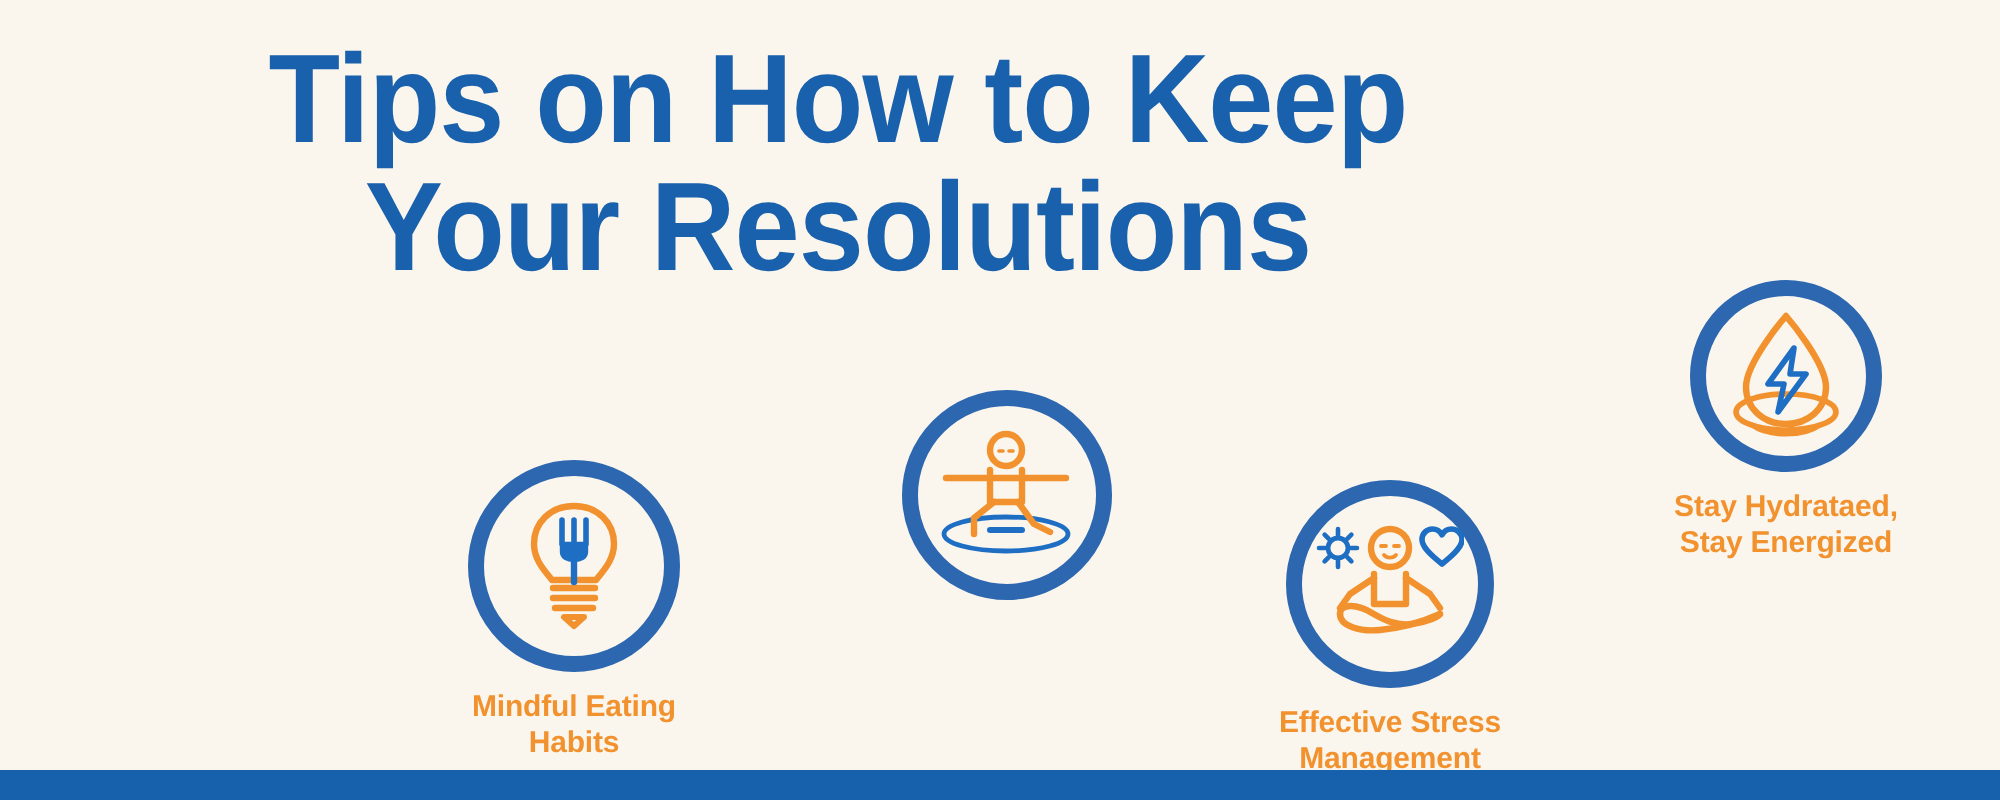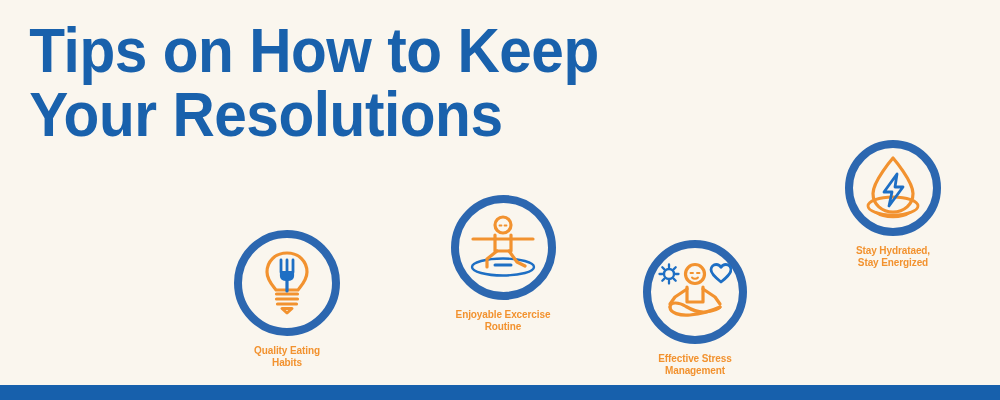--- a/index.html
+++ b/index.html
@@ -19,20 +19,21 @@
     background: #FAF6EE;
     overflow: hidden;
   }
 
   
   #title-block {
     position: absolute;
     left: 0;
     top: 22px;
     width: 838px;
+    text-align: center;
     line-height: 0.92;
   }
   .title-line {
     display: block;
     color: #1961AC;
     font-family: "Liberation Sans", sans-serif;
     font-weight: bold;
     font-size: 63px;
     letter-spacing: -0.5px;
     transform: scaleX(0.93);
@@ -57,21 +58,21 @@
     display: flex;
     align-items: center;
     justify-content: center;
   }
   .tip-circle svg { display: block; }
   .tip-label {
     margin-top: 9px;
     color: #F2922F;
     font-family: "Liberation Sans", sans-serif;
     font-weight: bold;
-    font-size: 10px;
+    font-size: 15px;
     line-height: 1.22;
     letter-spacing: -0.1px;
     white-space: pre-line;
   }
 
   
   #tip-1 { left: 19px;  top: 142px; }
   #tip-1 .tip-circle { width: 112px; height: 112px; }
 
   #tip-2 { left: 187px; top: 230px; }
@@ -122,21 +123,21 @@
 
         <path d="M22 59.5 L32 59.5 L27 64 Z" fill="none" stroke="#F2922F" stroke-width="3" stroke-linejoin="round"></path>
 
         <path d="M21 11 L21 23 M27 11 L27 23 M33 11 L33 23" fill="none" stroke="#1E6FC4" stroke-width="2.8" stroke-linecap="round"></path>
 
         <path d="M21 23 L33 23 L33 27 C33 29.5, 30.5 31, 27 31 C23.5 31, 21 29.5, 21 27 Z" fill="#1E6FC4" stroke="#1E6FC4" stroke-width="2.2" stroke-linejoin="round"></path>
 
         <path d="M27 31 L27 42" fill="none" stroke="#1E6FC4" stroke-width="3.2" stroke-linecap="round"></path>
       </svg>
     </div>
-    <div class="tip-label">Quality Eating
+    <div class="tip-label">Mindful Eating
 Habits</div>
   </div>
 
   <div class="tip" id="tip-3">
     <div class="tip-circle">
       <svg width="76" height="66" viewBox="0 0 76 66">
 
         <ellipse cx="38" cy="52" rx="31" ry="8.5" fill="none" stroke="#1E6FC4" stroke-width="2.4"></ellipse>
 
         <path d="M30 50 L46 50" fill="none" stroke="#1E6FC4" stroke-width="3" stroke-linecap="round"></path>
@@ -147,22 +148,20 @@
 
         <path d="M8 24 L68 24" fill="none" stroke="#F2922F" stroke-width="3.2" stroke-linecap="round"></path>
 
         <path d="M30 20 L30 36 L46 36 L46 20" fill="none" stroke="#F2922F" stroke-width="3.2" stroke-linejoin="round" stroke-linecap="round"></path>
 
         <path d="M32 36 L22 44 L22 52" fill="none" stroke="#F2922F" stroke-width="3.2" stroke-linecap="round" stroke-linejoin="round"></path>
 
         <path d="M44 36 L52 47 L60 51" fill="none" stroke="#F2922F" stroke-width="3.2" stroke-linecap="round" stroke-linejoin="round"></path>
       </svg>
     </div>
-    <div class="tip-label">Enjoyable Excercise
-Routine</div>
   </div>
 
   <div class="tip" id="tip-4">
     <div class="tip-circle">
       <svg width="74" height="62" viewBox="0 0 74 62">
 
         <g>
           <circle cx="11" cy="13" r="5" fill="none" stroke="#1E6FC4" stroke-width="2.4"></circle>
           <path d="M11 3.5 L11 6.5 M11 19.5 L11 22.5
                    M1.5 13 L4.5 13 M17.5 13 L20.5 13

